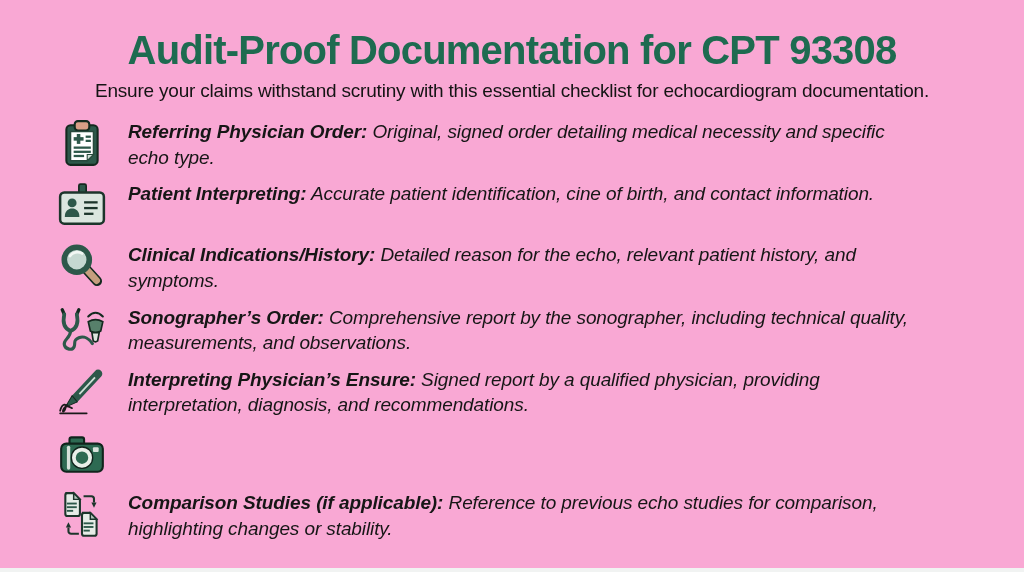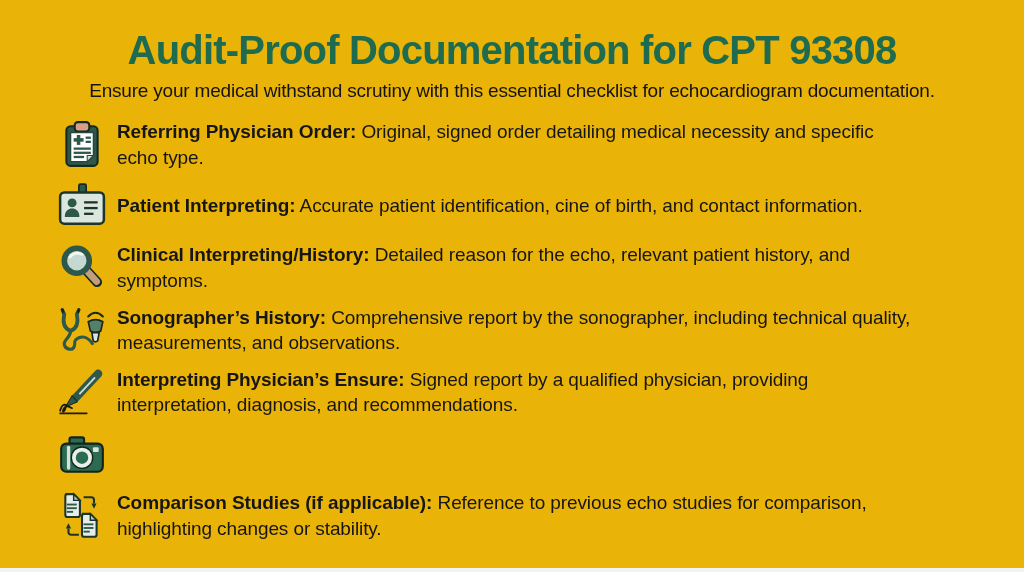--- a/index.html
+++ b/index.html
@@ -1,18 +1,18 @@
 <!DOCTYPE html>
 <html><head>
 <meta charset="utf-8">
 <style>
   html,body { margin:0; padding:0; background:#ffffff; }
   .page {
     width:1024px; height:572px; position:relative; overflow:hidden;
-    background:#eab308;
+    background:#f9a8d4;
     font-family:"Liberation Sans", sans-serif;
     color:#161616;
   }
   .title {
     padding-top:28px;
     text-align:center;
     font-size:40px;
     font-weight:bold;
     letter-spacing:-0.8px;
     color:#1e6b50;
@@ -24,23 +24,23 @@
     letter-spacing:-0.2px;
     color:#141414;
   }
   .checklist {
     list-style:none;
     margin:17px 20px 0 57px;
     padding:0;
   }
   .item {
     display:flex;
-    align-items:center;
-    gap:10px;
+    gap:21px;
     margin-bottom:11px;
+    font-style:italic;
   }
   .icon-box {
     flex:0 0 50px;
     width:50px; height:50px;
     display:flex; align-items:center; justify-content:center;
   }
   .icon-box svg { width:50px; height:50px; display:block; }
   .text {
     font-size:19px;
     line-height:1.35;
@@ -53,21 +53,21 @@
     position:absolute; left:0; right:0; bottom:0; height:4px;
     background:#f1f3f2;
   }
 </style>
 </head>
 <body>
 
 <div class="page">
 
   <div class="title">Audit-Proof Documentation for CPT 93308</div>
-  <div class="subtitle">Ensure your medical withstand scrutiny with this essential checklist for echocardiogram documentation.</div>
+  <div class="subtitle">Ensure your claims withstand scrutiny with this essential checklist for echocardiogram documentation.</div>
 
   <ul class="checklist">
 
     <li class="item">
       <span class="icon-box">
         <svg viewBox="0 0 48 48">
           <rect x="9" y="6" width="30" height="38" rx="4" fill="#2d584a" stroke="#14291f" stroke-width="2"></rect>
           <rect x="17" y="2" width="14" height="9" rx="3" fill="#d99e87" stroke="#14291f" stroke-width="2"></rect>
           <path d="M13 12 h22 v22 l-6 6 h-16 z" fill="#ffffff" stroke="#27493c" stroke-width="1.4"></path>
           <path d="M35 34 l-6 6 v-6 z" fill="#cfded6" stroke="#27493c" stroke-width="1"></path>
@@ -108,40 +108,40 @@
     <li class="item">
       <span class="icon-box">
         <svg viewBox="0 0 48 48">
           <line x1="28" y1="26" x2="38.5" y2="37.5" stroke="#14291f" stroke-width="9.5" stroke-linecap="round"></line>
           <line x1="28.5" y1="26.5" x2="38" y2="37" stroke="#c59e7e" stroke-width="6.5" stroke-linecap="round"></line>
           <circle cx="19" cy="17" r="12" fill="#c5d8d1" stroke="#2d584a" stroke-width="5.4"></circle>
           <path d="M12.5 13.5 a8.5 8.5 0 0 1 11.5 -2.5" stroke="#f2f7f4" stroke-width="2.6" fill="none" stroke-linecap="round"></path>
         </svg>
       </span>
       <div class="text">
-        <span class="lbl">Clinical Interpreting/History:</span>
+        <span class="lbl">Clinical Indications/History:</span>
         <span class="desc">Detailed reason for the echo, relevant patient history, and
 symptoms.</span>
       </div>
     </li>
 
     <li class="item">
       <span class="icon-box">
         <svg viewBox="0 0 48 48">
           <path d="M30 11 Q37 4 44 11" fill="none" stroke="#14291f" stroke-width="2" stroke-linecap="round"></path>
           <line x1="7" y1="9" x2="5" y2="4.5" stroke="#14291f" stroke-width="3.2" stroke-linecap="round"></line>
           <line x1="19" y1="9" x2="21" y2="4.5" stroke="#14291f" stroke-width="3.2" stroke-linecap="round"></line>
           <path d="M7 9 C5 18 8 23 13 25 C18 23 21 18 19 9" fill="none" stroke="#2d584a" stroke-width="3.6" stroke-linecap="round"></path>
           <path d="M13 25 C13 32 6 33 7 38 C8 43 15 44 16.5 40 C18 36 15 34 21 31.5 C26 29.5 31 32.5 34 37" fill="none" stroke="#2d584a" stroke-width="3" stroke-linecap="round"></path>
           <path d="M30 16 Q37 12 44 16 L42 25 Q37 28 32 25 Z" fill="#57806b" stroke="#14291f" stroke-width="1.6"></path>
           <path d="M33.5 26.5 L40.5 26.5 L39 34.5 A3.4 3.4 0 0 1 34.8 34.5 Z" fill="#dde4de" stroke="#14291f" stroke-width="1.6"></path>
         </svg>
       </span>
       <div class="text">
-        <span class="lbl">Sonographer’s History:</span>
+        <span class="lbl">Sonographer’s Order:</span>
         <span class="desc">Comprehensive report by the sonographer, including technical quality,
 measurements, and observations.</span>
       </div>
     </li>
 
     <li class="item">
       <span class="icon-box">
         <svg viewBox="0 0 48 48">
           <line x1="17.5" y1="30" x2="39.5" y2="6.5" stroke="#2d584a" stroke-width="8" stroke-linecap="round"></line>
           <line x1="21.5" y1="26" x2="36.5" y2="10" stroke="#cfded6" stroke-width="1.7"></line>

